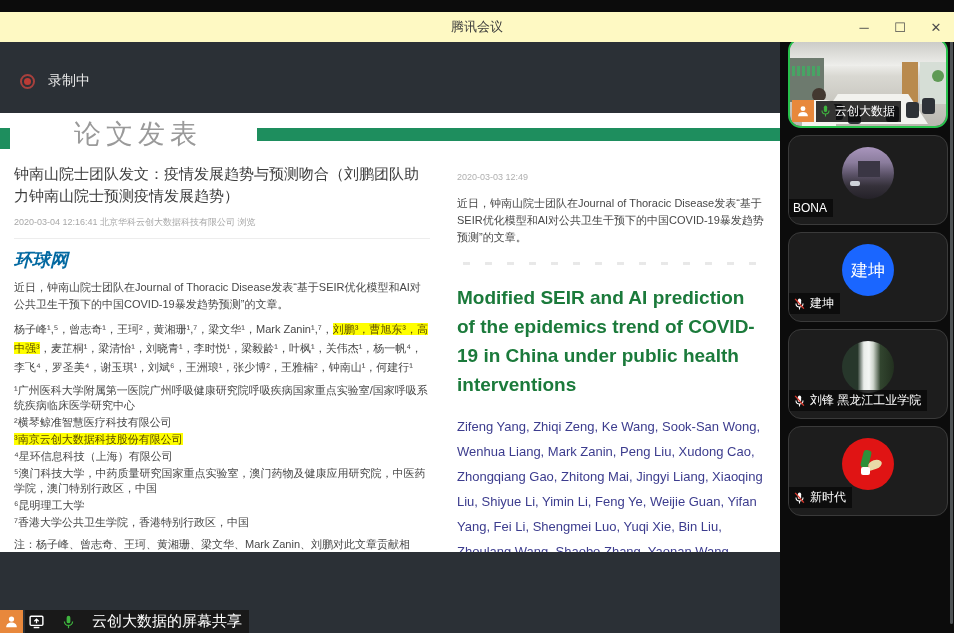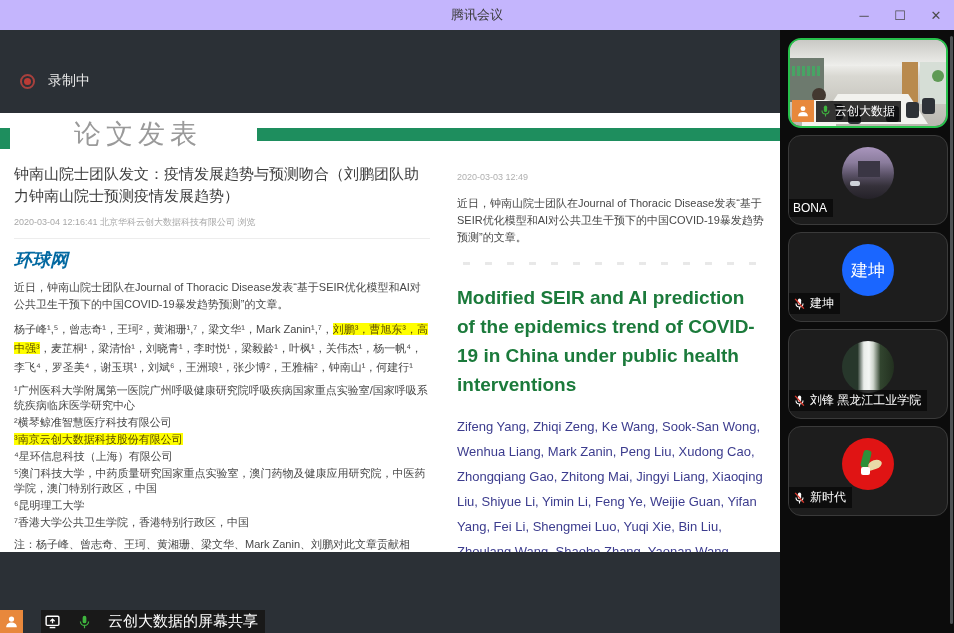--- a/index.html
+++ b/index.html
@@ -1,20 +1,20 @@
 <!DOCTYPE html>
 <html><head>
 <meta charset="utf-8">
 <style>
   * { box-sizing: border-box; margin: 0; padding: 0; }
   html,body { width:954px; height:633px; overflow:hidden; }
   body { position:relative; background:#0c0c0c; font-family:"Liberation Sans",sans-serif; }
 
   
-  .titlebar { position:absolute; top:0; left:0; width:954px; height:30px; background:#c4b5fd; z-index:5; }
+  .titlebar { position:absolute; top:12px; left:0; width:954px; height:30px; background:#fef9c3; z-index:5; }
   .titlebar .wtitle { position:absolute; left:0; right:0; top:0; line-height:30px; text-align:center; font-size:13px; color:#3c3c3c; }
   .wcontrols { position:absolute; right:0; top:0; height:30px; display:flex; }
   .wbtn { width:36px; height:30px; display:flex; align-items:center; justify-content:center; font-size:13px; color:#4c4c4c; cursor:pointer; }
 
   
   .main { position:absolute; top:30px; left:0; width:780px; height:603px; background:#2b3036; }
 
   .record { position:absolute; top:42px; left:20px; display:flex; align-items:center; gap:13px; }
   .record-dot { width:15px; height:15px; border:2px solid #a7403d; border-radius:50%; display:flex; align-items:center; justify-content:center; }
   .record-dot i { display:block; width:7px; height:7px; background:#bc3b35; border-radius:50%; }
@@ -46,21 +46,21 @@
   .r-headline { font-size:16px; font-weight:bold; color:#222222; line-height:22px; }
   .r-date { margin-top:9px; font-size:9px; color:#b0b0b0; }
   .r-intro { margin-top:13px; font-size:11px; line-height:17px; color:#474747; }
   .r-dots { height:3px; margin:16px 10px 0 6px; background:repeating-linear-gradient(90deg,#d9d9d9 0 7px,transparent 7px 22px); opacity:.6; }
   .r-paper-title { margin-top:18px; font-size:19px; font-weight:bold; color:#1b7a3b; line-height:29px; }
   .r-authors { margin-top:15px; font-size:13px; line-height:25px; color:#3c3c8e; }
 
   
   .statusbar { position:absolute; left:0; top:580px; height:23px; display:flex; align-items:center; }
   .badge-orange { width:23px; height:23px; background:#e8883c; display:flex; align-items:center; justify-content:center; }
-  .status-label { margin-left:18px; height:23px; background:#191919; display:flex; align-items:center; gap:16px; padding:0 7px 0 3px; }
+  .status-label { margin-left:2px; height:23px; background:#191919; display:flex; align-items:center; gap:16px; padding:0 7px 0 3px; }
   .status-label .txt { color:#ffffff; font-size:15px; }
 
   
   .sidebar { position:absolute; top:30px; left:780px; width:174px; height:603px; background:#0c0c0c; }
   .sb-scroll { position:absolute; right:1px; top:6px; width:3px; height:588px; background:#4e5254; border-radius:2px; }
   .tiles { position:absolute; top:8px; left:8px; width:160px; display:flex; flex-direction:column; gap:7px; }
   .tile { position:relative; height:90px; background:#1d1d1d; border:1px solid #3a3a3a; border-radius:13px; overflow:hidden; cursor:pointer; }
   .tile.active { border:2px solid #27c24c; }
 
   

